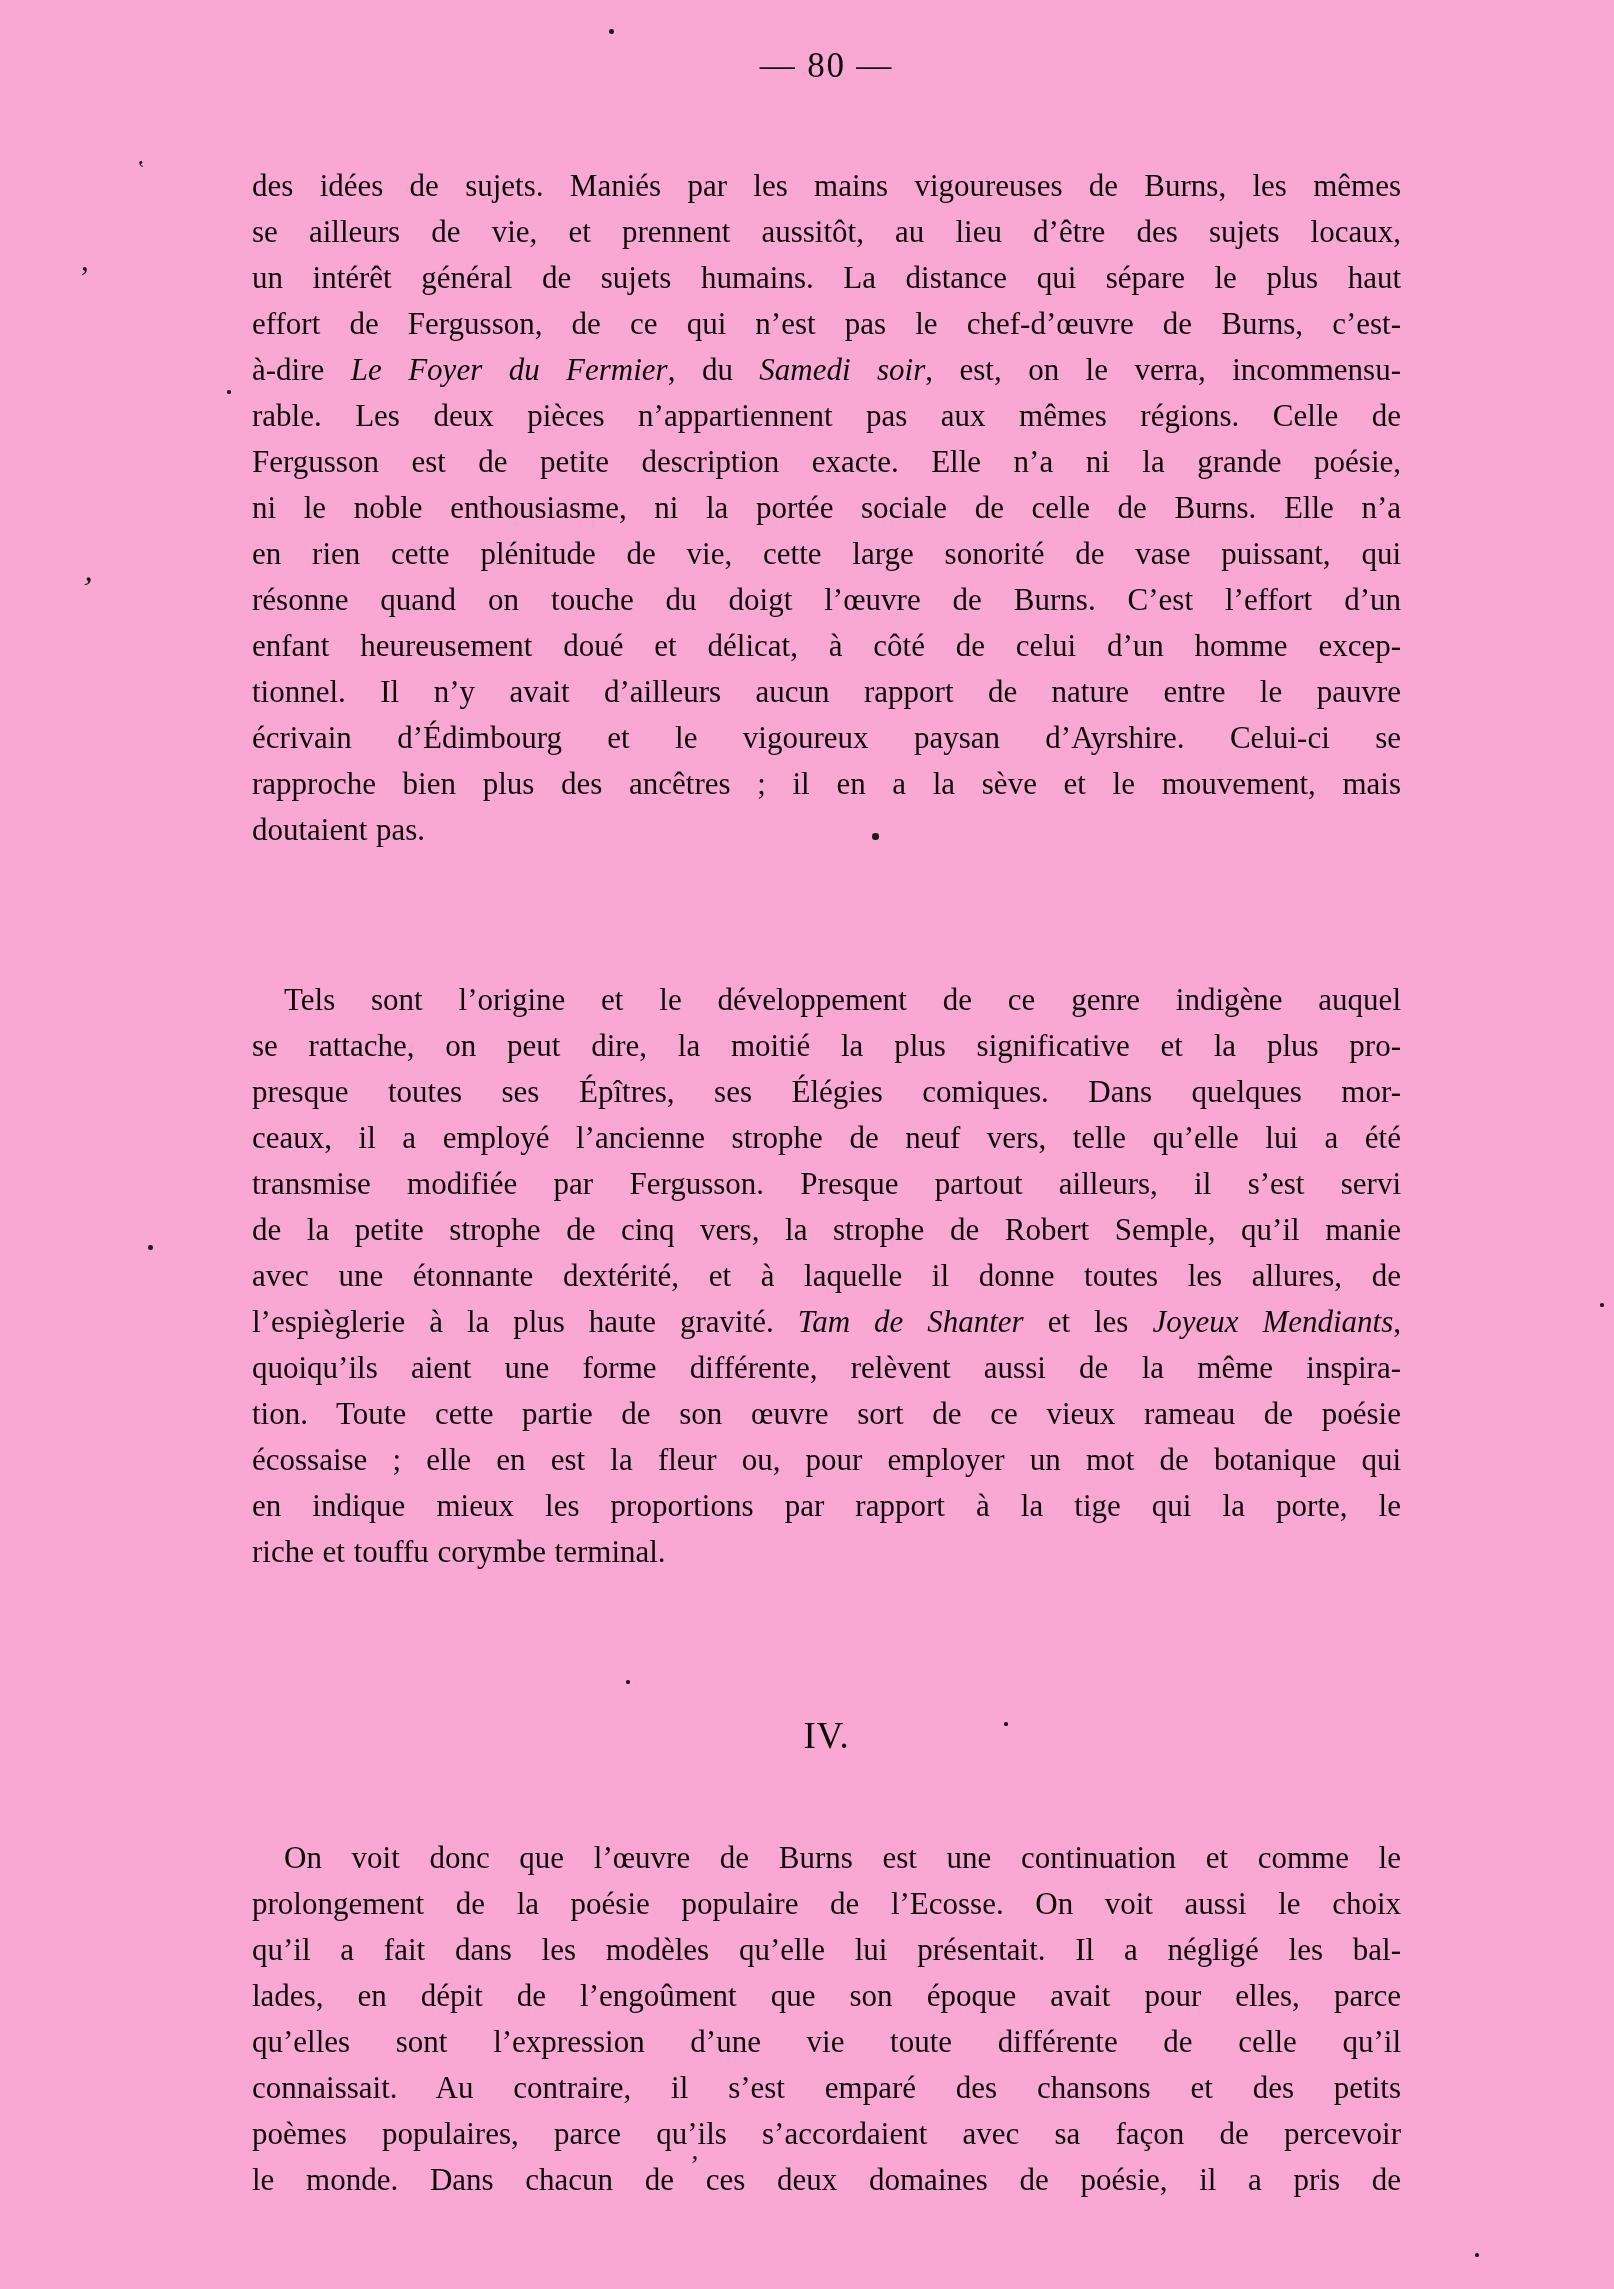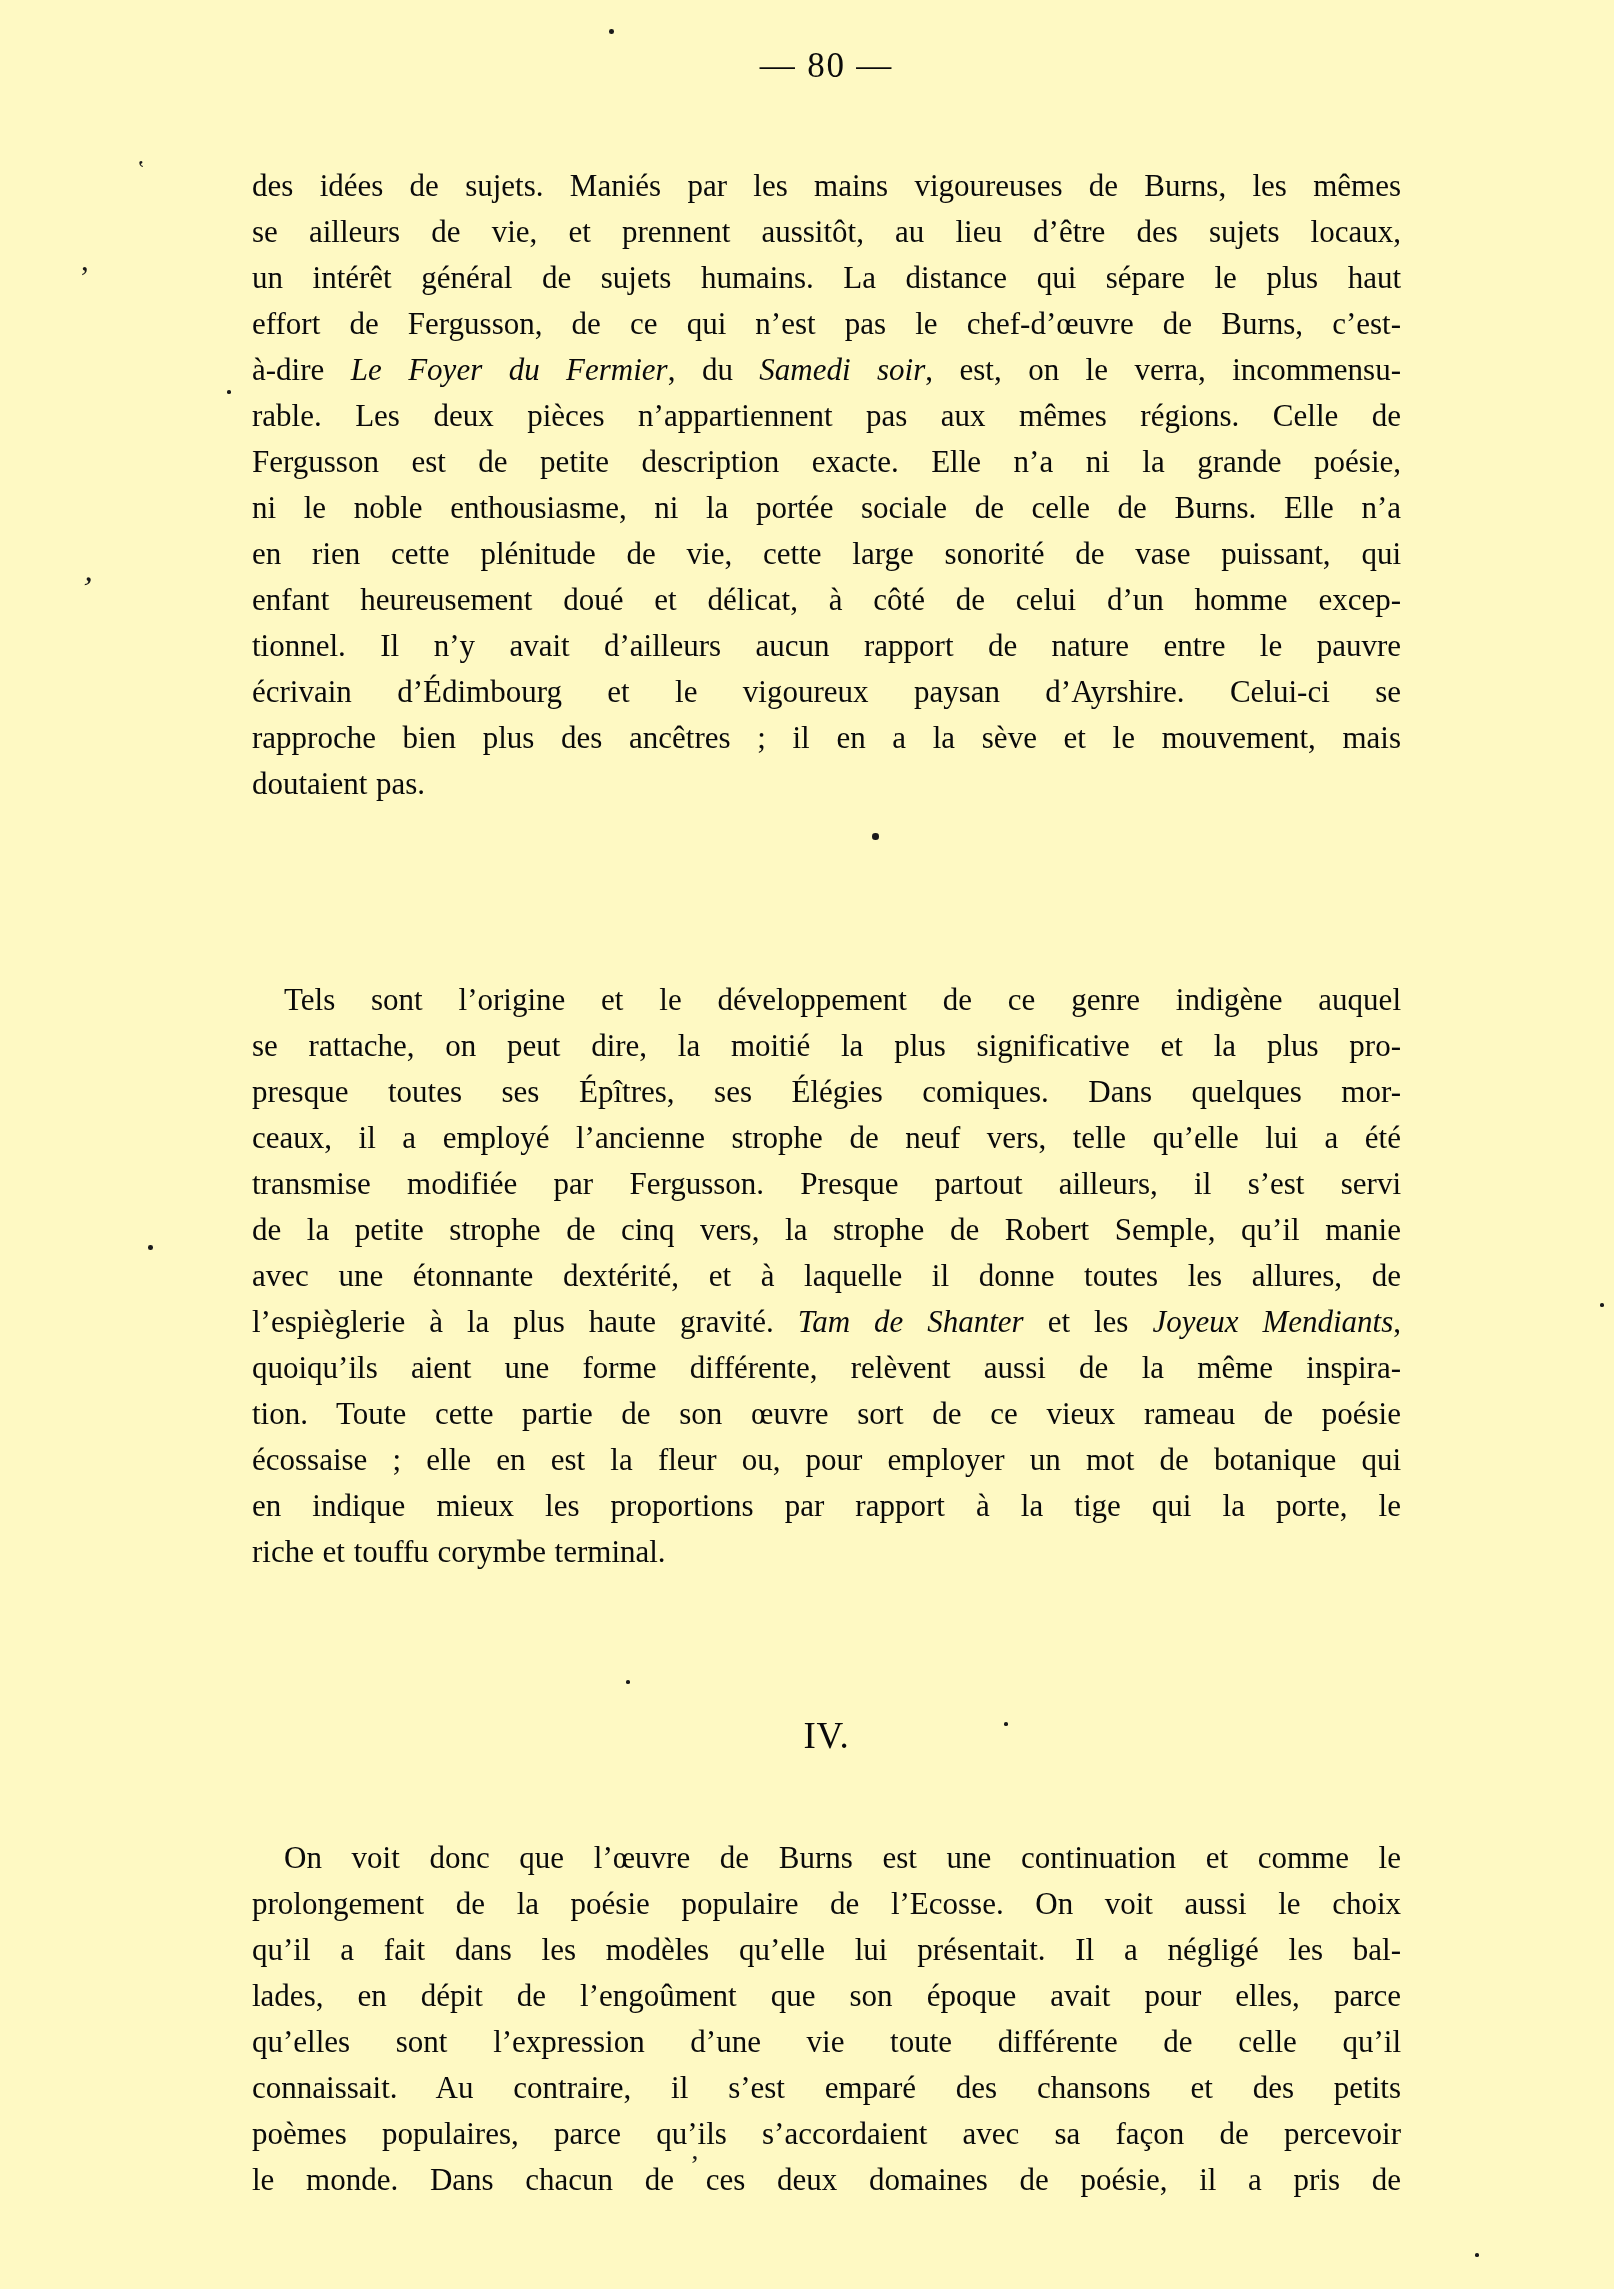--- a/index.html
+++ b/index.html
@@ -1,19 +1,19 @@
 <!DOCTYPE html>
 <html style="font-size:14.8px"><head>
 <meta charset="utf-8">
 <style>
   html,body{margin:0;padding:0;background:#e8e8e8;}
   #page{
     position:relative;
     width:1614px;height:2290px;
-    background:#fef9c3;
+    background:#f9a8d4;
     overflow:hidden;
     font-family:"Liberation Serif","DejaVu Serif",serif;
     color:#0a0a0a;
   }
   #page-number{
     position:absolute;
     left:252px;top:46px;width:1149px;
     text-align:center;
     font-size:35px;
     letter-spacing:1.8px;
@@ -78,20 +78,21 @@
   <div id="para-0" class="para">
       <div class="line">des idées de sujets. Maniés par les mains vigoureuses de Burns, les mêmes</div>
       <div class="line">se ailleurs de vie, et prennent aussitôt, au lieu d’être des sujets locaux,</div>
       <div class="line">un intérêt général de sujets humains. La distance qui sépare le plus haut</div>
       <div class="line">effort de Fergusson, de ce qui n’est pas le chef-d’œuvre de Burns, c’est-</div>
       <div class="line">à-dire <i>Le Foyer du Fermier</i>, du <i>Samedi soir</i>, est, on le verra, incommensu-</div>
       <div class="line">rable. Les deux pièces n’appartiennent pas aux mêmes régions. Celle de</div>
       <div class="line">Fergusson est de petite description exacte. Elle n’a ni la grande poésie,</div>
       <div class="line">ni le noble enthousiasme, ni la portée sociale de celle de Burns. Elle n’a</div>
       <div class="line">en rien cette plénitude de vie, cette large sonorité de vase puissant, qui</div>
+      <div class="line">résonne quand on touche du doigt l’œuvre de Burns. C’est l’effort d’un</div>
       <div class="line">enfant heureusement doué et délicat, à côté de celui d’un homme excep-</div>
       <div class="line">tionnel. Il n’y avait d’ailleurs aucun rapport de nature entre le pauvre</div>
       <div class="line">écrivain d’Édimbourg et le vigoureux paysan d’Ayrshire. Celui-ci se</div>
       <div class="line">rapproche bien plus des ancêtres ; il en a la sève et le mouvement, mais</div>
       <div class="line end">doutaient pas.</div>
     </div>
 
   <div id="para-1" class="para">
       <div class="line first-indent">Tels sont l’origine et le développement de ce genre indigène auquel</div>
       <div class="line">se rattache, on peut dire, la moitié la plus significative et la plus pro-</div>

